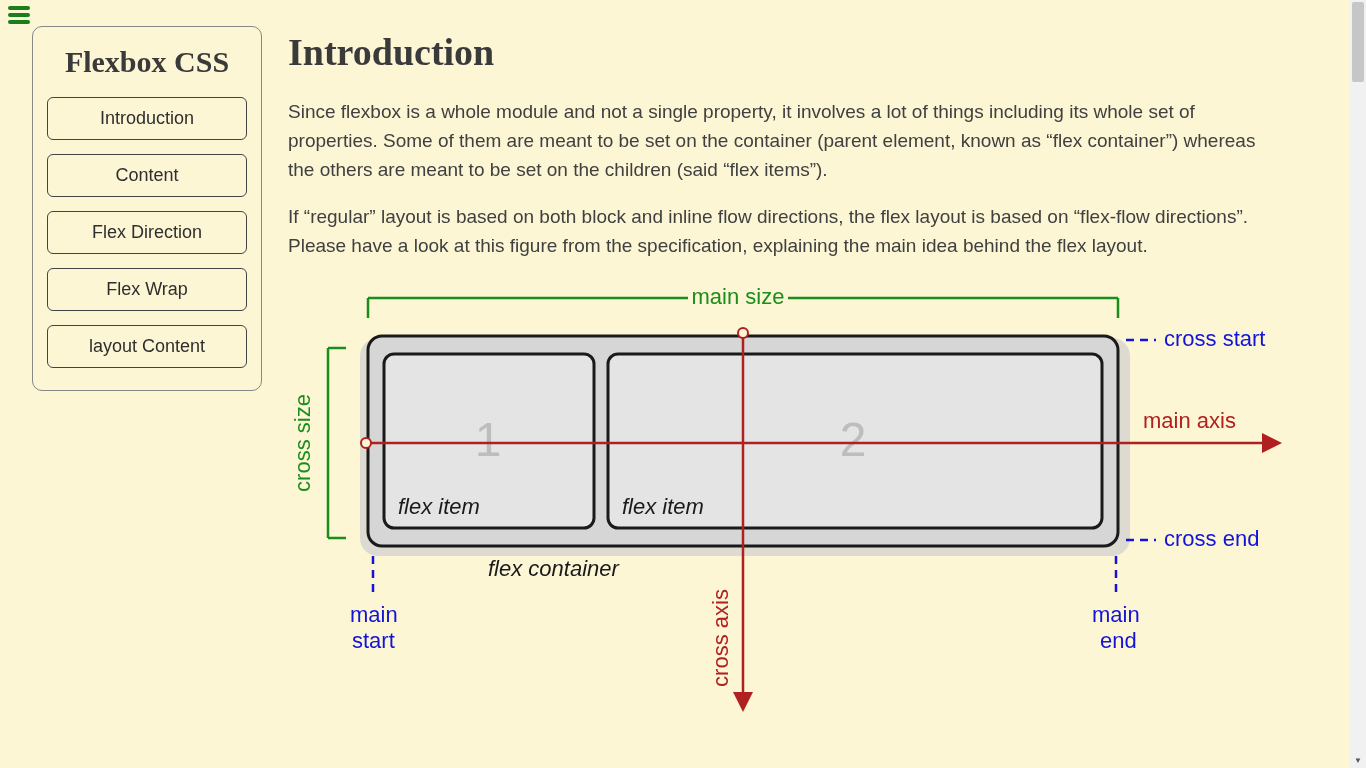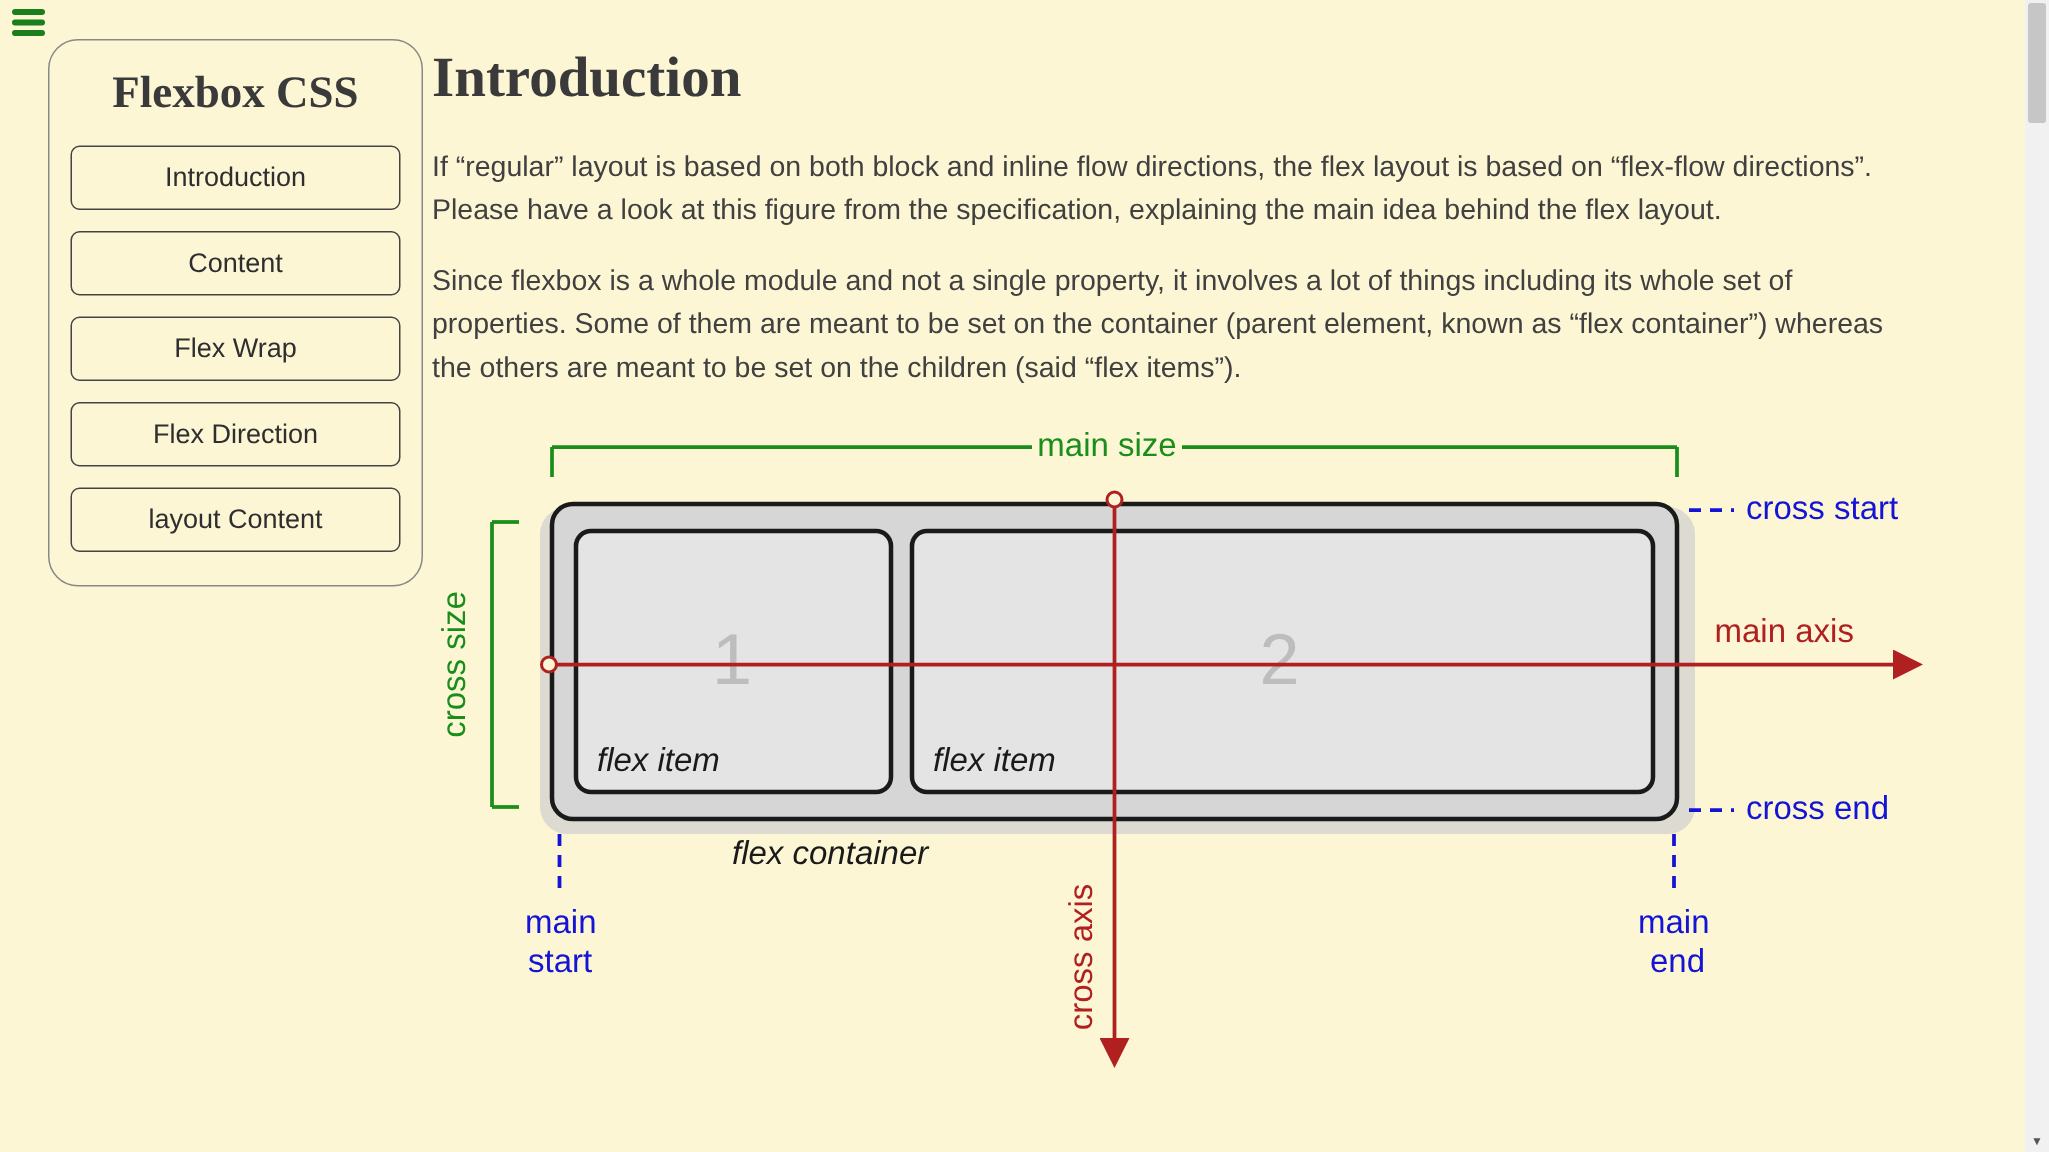--- a/index.html
+++ b/index.html
@@ -36,23 +36,23 @@
     width: 22px; height: 18px;
     display: flex; flex-direction: column; justify-content: space-between;
     cursor: pointer;
   }
   .hamburger span {
     height: 4px; background: #1a7f1a; border-radius: 2px;
   }
   .sidebar {
     position: absolute;
     left: 32px; top: 26px;
-    width: 250px;
+    width: 230px;
     border: 1px solid #888;
-    border-radius: 20px;
+    border-radius: 10px;
     background: transparent;
     padding: 18px 14px 22px 14px;
   }
   .sidebar h2 {
     font-family: "Georgia", "Times New Roman", serif;
     font-weight: 700;
     font-size: 30px;
     text-align: center;
     color: #3a3a3a;
     margin-bottom: 18px;
@@ -102,29 +102,29 @@
 <div class="hamburger">
   <span></span>
     <span></span>
     <span></span>
 </div>
 
 <aside class="sidebar">
   <h2>Flexbox CSS</h2>
   <button class="nav-item">Introduction</button>
   <button class="nav-item">Content</button>
+  <button class="nav-item">Flex Direction</button>
   <button class="nav-item">Flex Wrap</button>
-  <button class="nav-item">Flex Direction</button>
   <button class="nav-item">layout Content</button>
 </aside>
 
 <main class="content">
   <h1>Introduction</h1>
+  <p>Since flexbox is a whole module and not a single property, it involves a lot of things including its whole set of properties. Some of them are meant to be set on the container (parent element, known as “flex container”) whereas the others are meant to be set on the children (said “flex items”).</p>
   <p>If “regular” layout is based on both block and inline flow directions, the flex layout is based on “flex-flow directions”. Please have a look at this figure from the specification, explaining the main idea behind the flex layout.</p>
-  <p>Since flexbox is a whole module and not a single property, it involves a lot of things including its whole set of properties. Some of them are meant to be set on the container (parent element, known as “flex container”) whereas the others are meant to be set on the children (said “flex items”).</p>
 
   <div class="diagram-wrap">
     <svg width="1000" height="440" viewBox="0 0 1000 440">
       <defs>
         <marker id="arrow-red" viewBox="0 0 10 10" refX="8" refY="5" markerWidth="8" markerHeight="8" orient="auto-start-reverse">
           <path d="M0,0 L10,5 L0,10 z" fill="#b02020"></path>
         </marker>
       </defs>
 
       <g stroke="#1a8e1a" stroke-width="2.5" fill="none">

